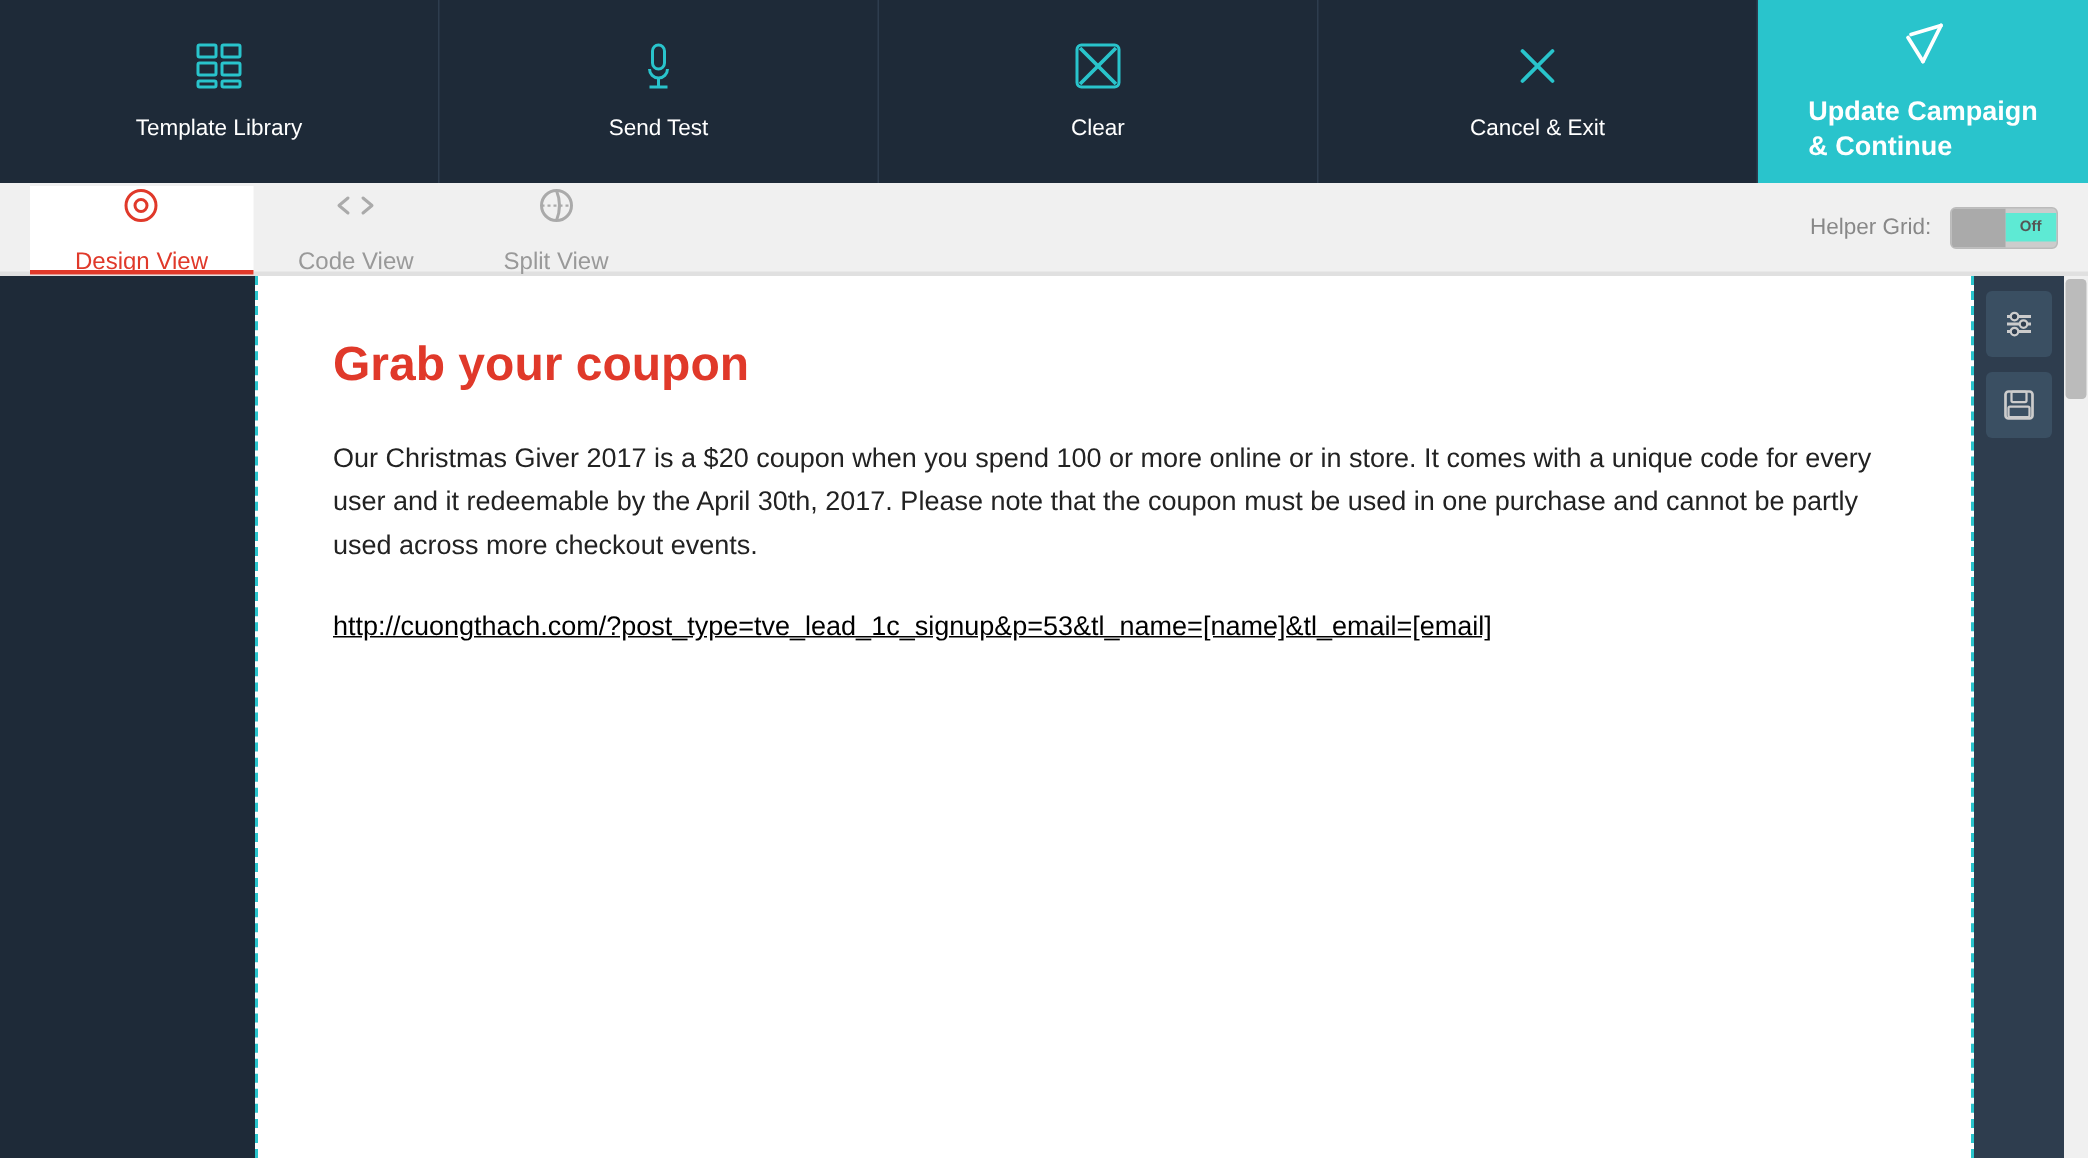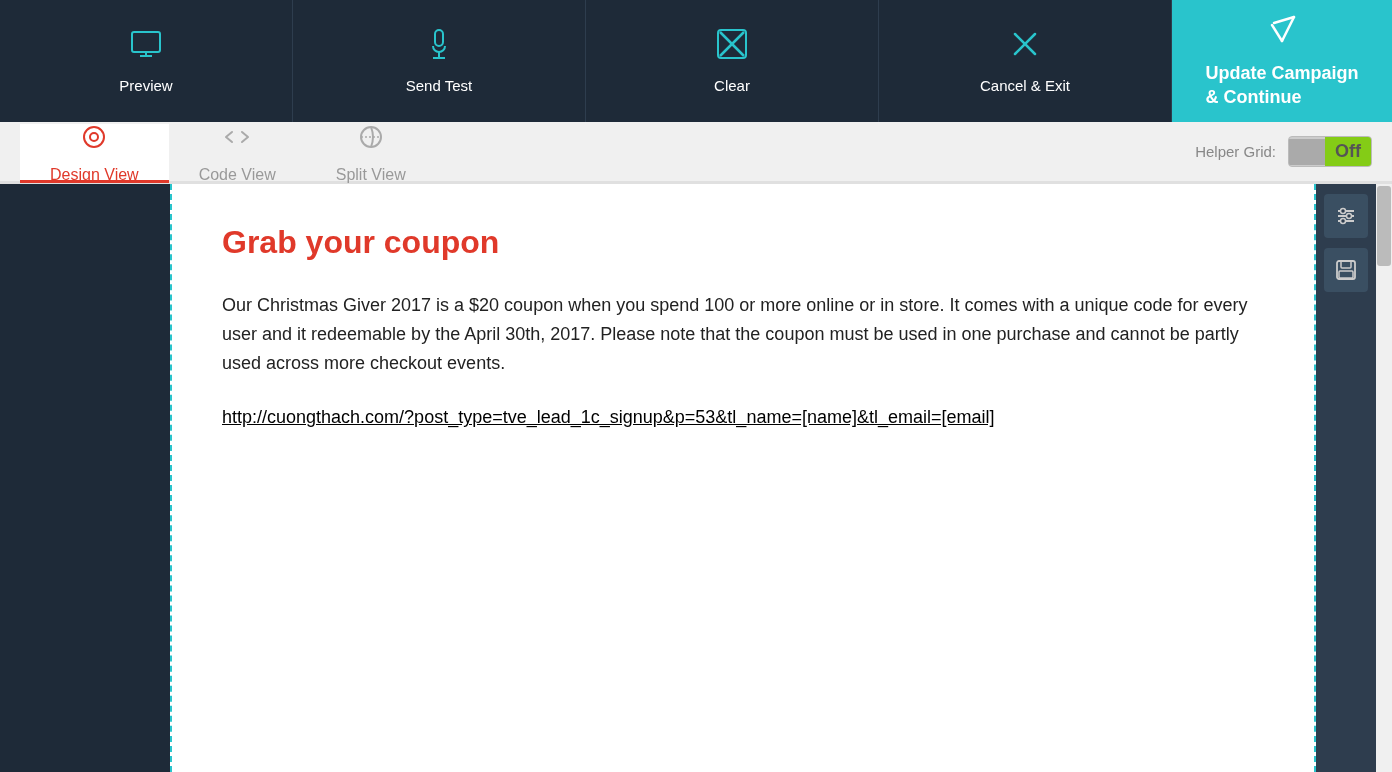--- a/index.html
+++ b/index.html
@@ -85,22 +85,22 @@
       border: 1px solid #bbb;
     }
     .toggle-track {
       width: 36px;
       height: 26px;
       background: #aaa;
       position: relative;
     }
     .toggle-label {
       padding: 4px 10px;
-      font-size: 18px;
-      background: #84cc16;
+      font-size: 10px;
+      background: #5eead4;
       color: #555;
       font-weight: bold;
     }
 
     
     .main-area {
       display: flex;
       height: calc(772px - 122px - 62px);
       background: #1e2a38;
       justify-content: center;
@@ -190,31 +190,34 @@
     }
 
     
     .icon-svg { width: 32px; height: 32px; }
   </style>
 </head>
 <body>
 
 <div class="toolbar">
 
-
   <div class="toolbar-item">
     <span class="icon">
       <svg class="icon-svg" viewBox="0 0 32 32" fill="none">
-        <rect x="2" y="4" width="28" height="20" rx="2" stroke="#29c4cc" stroke-width="2"></rect>
-        <line x1="10" y1="28" x2="22" y2="28" stroke="#29c4cc" stroke-width="2"></line>
-        <line x1="16" y1="24" x2="16" y2="28" stroke="#29c4cc" stroke-width="2"></line>
-      </svg>
-    </span>
-    <span class="label">Preview</span>
-  </div>
+        <rect x="2" y="2" width="12" height="8" rx="1" stroke="#29c4cc" stroke-width="2"></rect>
+        <rect x="18" y="2" width="12" height="8" rx="1" stroke="#29c4cc" stroke-width="2"></rect>
+        <rect x="2" y="14" width="12" height="8" rx="1" stroke="#29c4cc" stroke-width="2"></rect>
+        <rect x="18" y="14" width="12" height="8" rx="1" stroke="#29c4cc" stroke-width="2"></rect>
+        <rect x="2" y="26" width="12" height="4" rx="1" stroke="#29c4cc" stroke-width="2"></rect>
+        <rect x="18" y="26" width="12" height="4" rx="1" stroke="#29c4cc" stroke-width="2"></rect>
+      </svg>
+    </span>
+    <span class="label">Template Library</span>
+  </div>
+
 
   <div class="toolbar-item">
     <span class="icon">
       <svg class="icon-svg" viewBox="0 0 32 32" fill="none">
         <rect x="12" y="2" width="8" height="16" rx="4" stroke="#29c4cc" stroke-width="2"></rect>
         <path d="M10 18c0 3.31 2.69 6 6 6s6-2.69 6-6" stroke="#29c4cc" stroke-width="2" fill="none"></path>
         <line x1="16" y1="24" x2="16" y2="30" stroke="#29c4cc" stroke-width="2"></line>
         <line x1="10" y1="30" x2="22" y2="30" stroke="#29c4cc" stroke-width="2"></line>
       </svg>
     </span>

